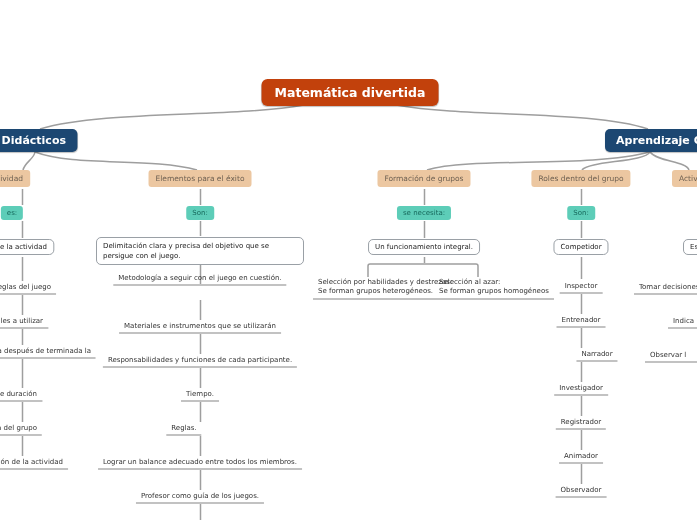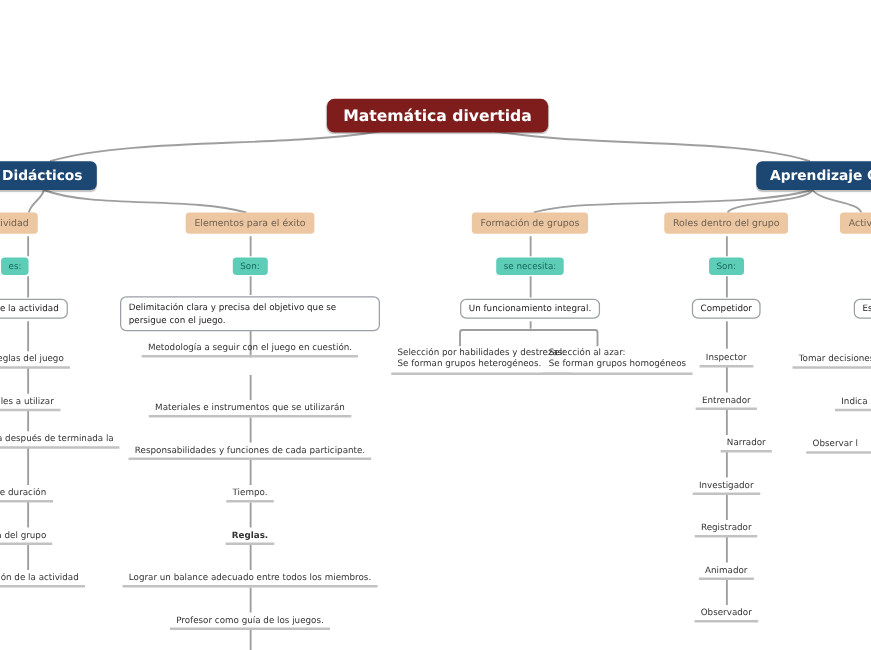--- a/index.html
+++ b/index.html
@@ -6,21 +6,21 @@
   body{
     position:relative;
     width:697px;height:520px;
     overflow:hidden;
     background:#ffffff;
     font-family:"DejaVu Sans", sans-serif;
   }
   #wires{position:absolute;left:0;top:0;z-index:1;}
   .node{position:absolute;box-sizing:border-box;z-index:2;white-space:nowrap;}
   .root-node{
-    background:#7f1d1d;color:#fff;font-weight:bold;font-size:12.5px;
+    background:#c2410c;color:#fff;font-weight:bold;font-size:12.5px;
     padding:6px 13px;border-radius:6px;transform:translateX(-50%);
     box-shadow:0 1px 1px rgba(0,0,0,.25);
   }
   .branch-node{
     background:#1c4772;color:#fff;font-weight:bold;font-size:11px;
     padding:5px 11px;border-radius:5px;
     box-shadow:0 1px 1px rgba(0,0,0,.25);
   }
   .topic-node{
     background:#ecc7a1;color:#6f6152;font-size:7.5px;
@@ -122,21 +122,21 @@
 <div class="node item rightal" style="left:48px;top:316px;">riales a utilizar</div>
 <div class="node item rightal" style="left:96px;top:346px;">alizara después de terminada la</div>
 <div class="node item rightal" style="left:42px;top:389px;">de duración</div>
 <div class="node item rightal" style="left:42px;top:423px;">ura del grupo</div>
 <div class="node item rightal" style="left:68px;top:457px;">luación de la actividad</div>
 
 <div class="node item center" style="left:200px;top:273px;">Metodología a seguir con el juego en cuestión.</div>
 <div class="node item center" style="left:200px;top:321px;">Materiales e instrumentos que se utilizarán</div>
 <div class="node item center" style="left:200px;top:355px;">Responsabilidades y funciones de cada participante.</div>
 <div class="node item center" style="left:200px;top:389px;">Tiempo.</div>
-<div class="node item center" style="left:200px;top:423px;font-weight:bold;">Reglas.</div>
+<div class="node item center" style="left:184px;top:423px;">Reglas.</div>
 <div class="node item center" style="left:200px;top:457px;">Lograr un balance adecuado entre todos los miembros.</div>
 <div class="node item center" style="left:200px;top:491px;">Profesor como guía de los juegos.</div>
 
 <div class="node item two-line" style="left:313px;top:277px;">
   <span>Selección por habilidades y destrezas:</span>
   <span>Se forman grupos heterogéneos.</span>
 </div>
 <div class="node item two-line" style="left:420px;top:277px;margin-left:14px;">
   <span>Selección al azar:</span>
   <span>Se forman grupos homogéneos</span>

